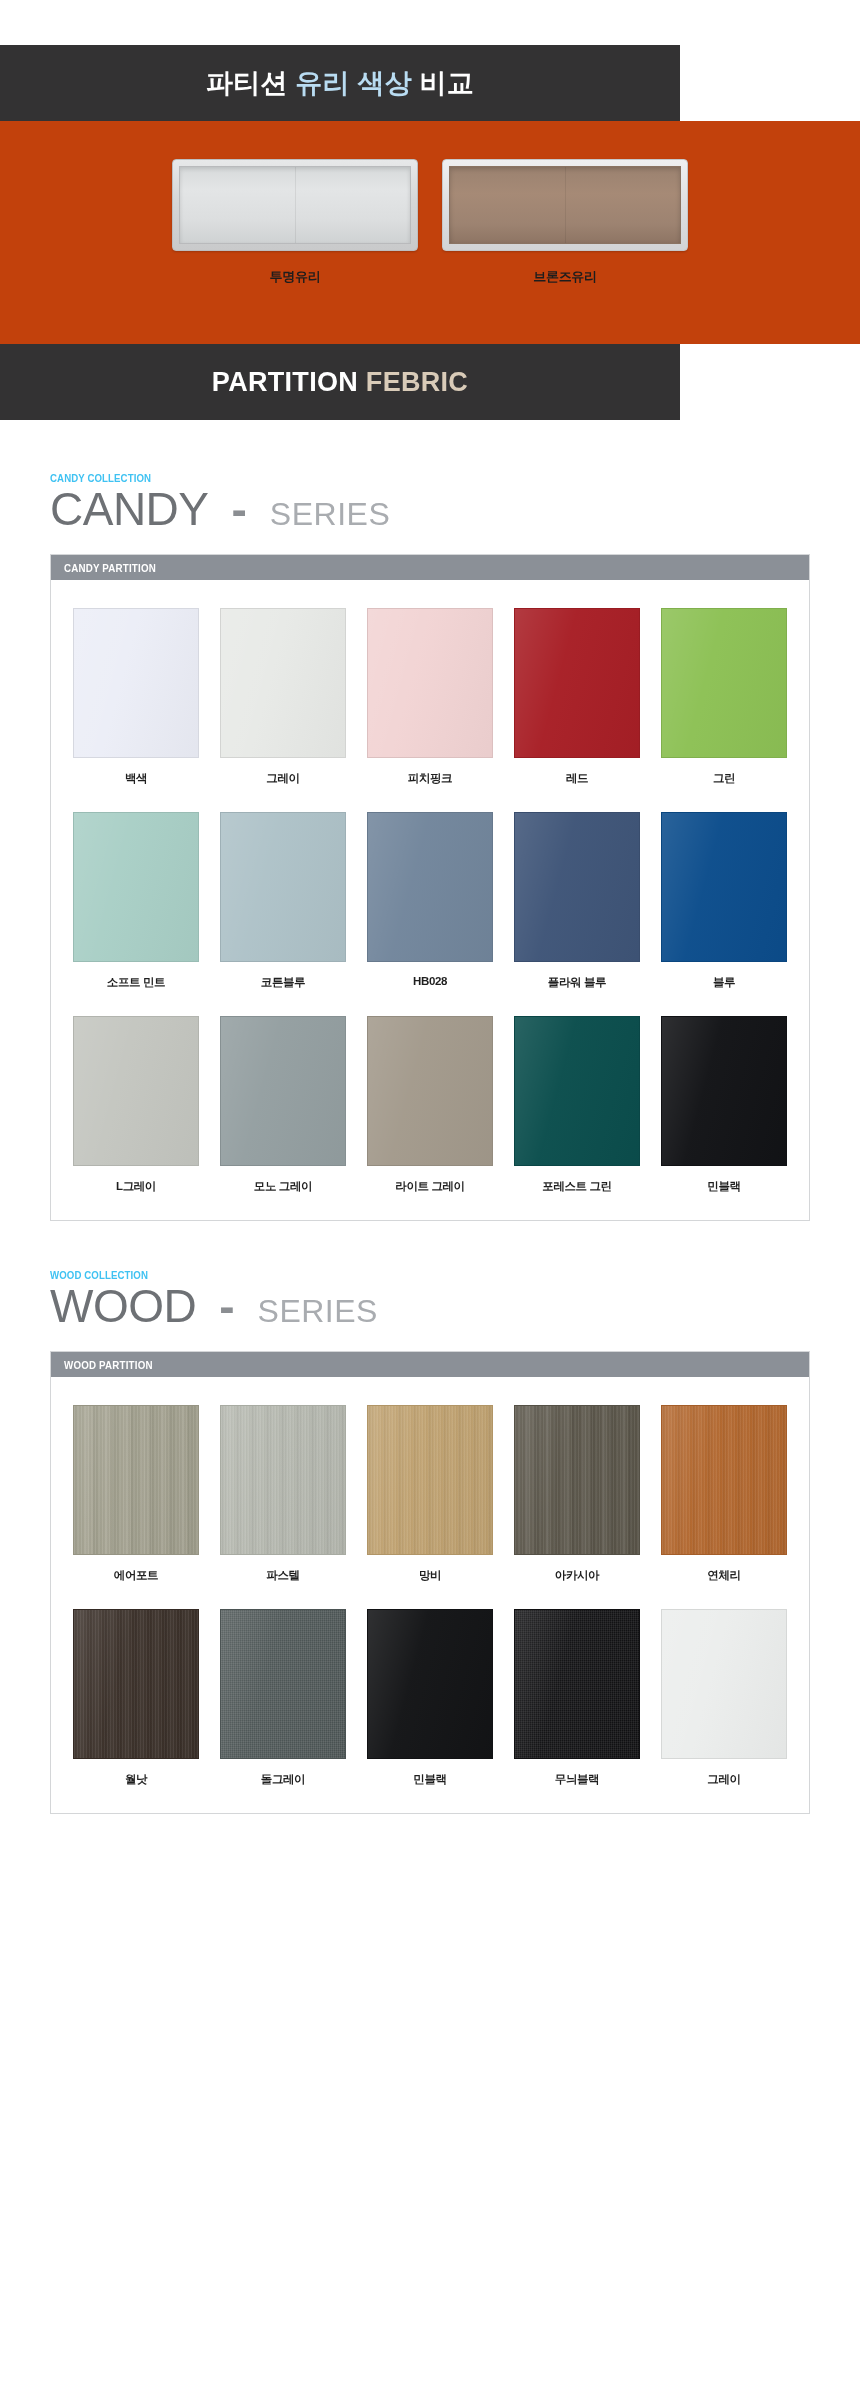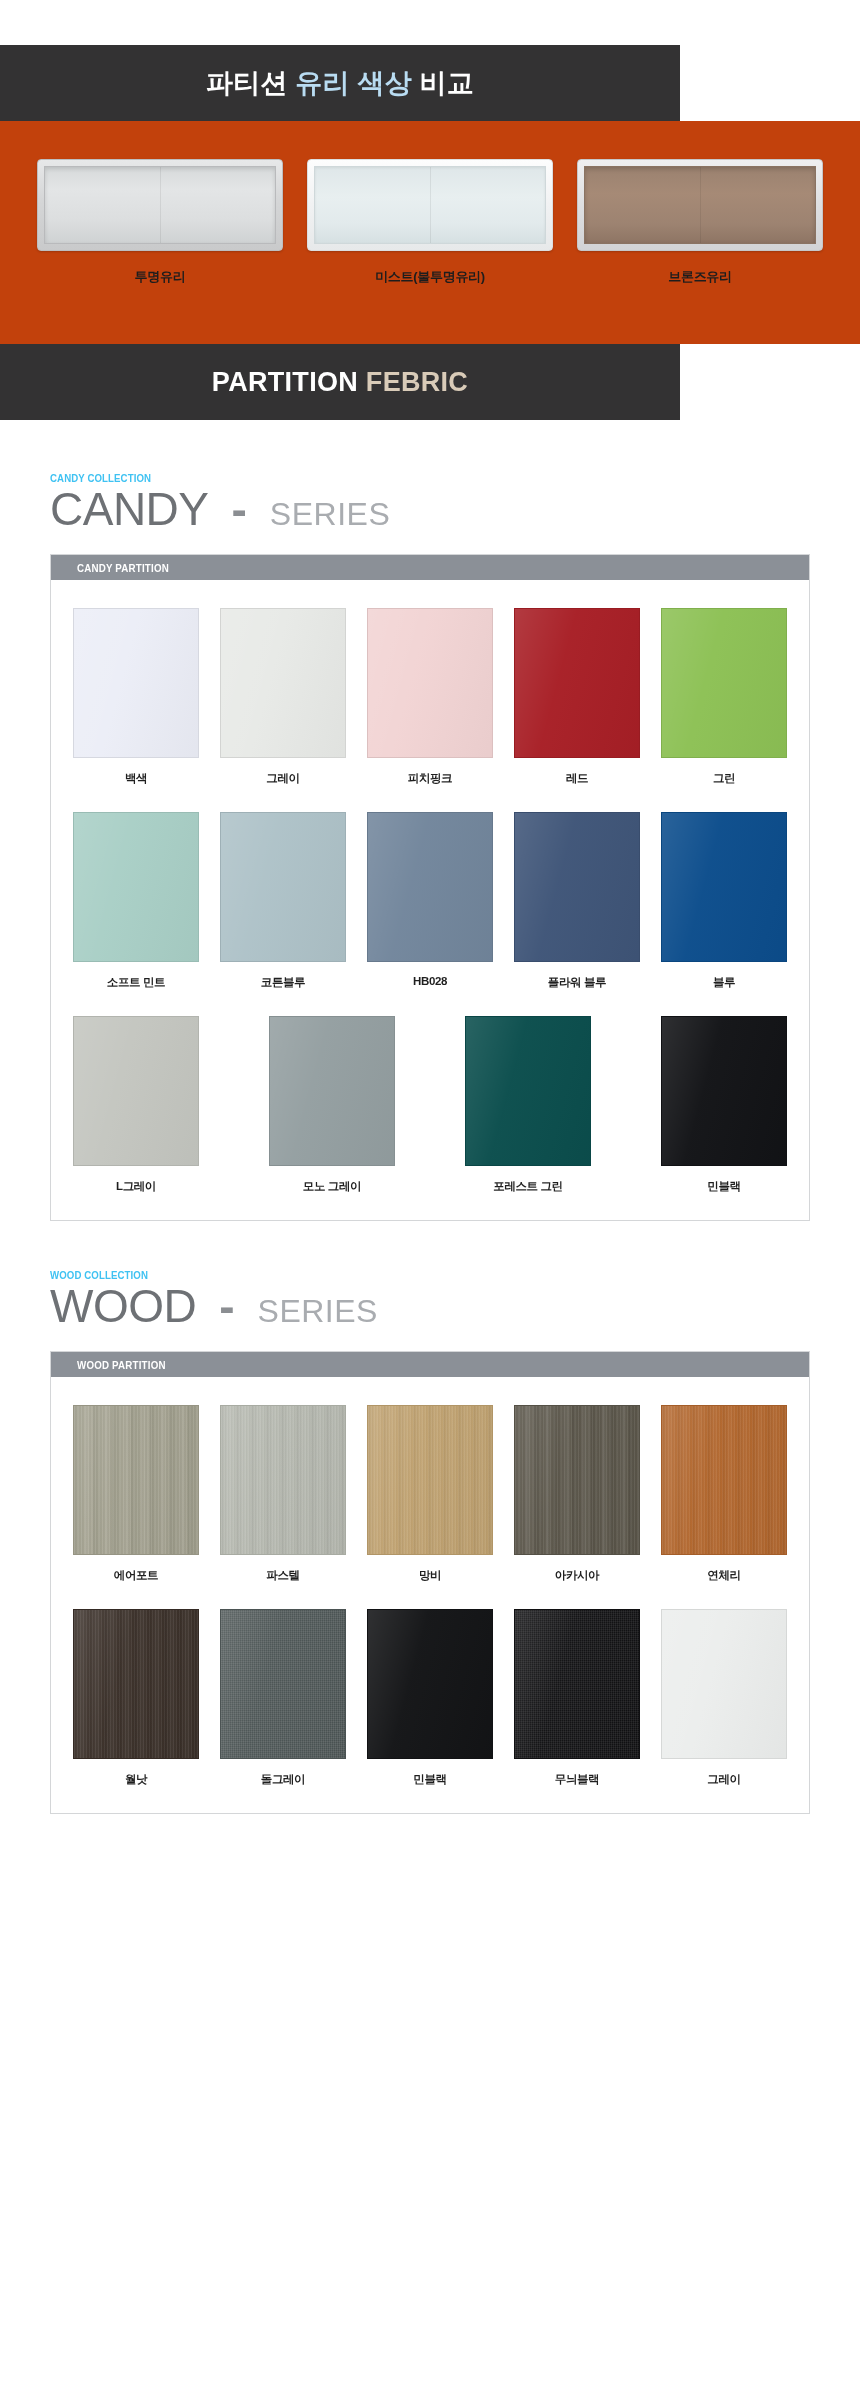--- a/index.html
+++ b/index.html
@@ -159,21 +159,21 @@
   
   .panel {
     border: 1px solid #d4d6d8;
     background: #ffffff;
   }
   .panel-bar {
     background: #8b9097;
     height: 25px;
     display: flex;
     align-items: center;
-    padding-left: 26px;
+    padding-left: 13px;
   }
   .panel-bar-text {
     color: #ffffff;
     font-size: 10.5px;
     font-weight: bold;
     letter-spacing: 0.2px;
     transform: scaleX(0.93);
     transform-origin: left center;
   }
   .panel-body {
@@ -260,26 +260,20 @@
   <div class="glass-section">
     <div class="glass-row">
 
       <div class="glass-cell">
         <div class="glass-frame frame-clear">
           <div class="glass-inner"></div>
         </div>
         <div class="glass-label">투명유리</div>
       </div>
 
-      <div class="glass-cell">
-        <div class="glass-frame frame-mist">
-          <div class="glass-inner"></div>
-        </div>
-        <div class="glass-label">미스트(불투명유리)</div>
-      </div>
 
       <div class="glass-cell">
         <div class="glass-frame frame-bronze">
           <div class="glass-inner"></div>
         </div>
         <div class="glass-label">브론즈유리</div>
       </div>
 
     </div>
   </div>
@@ -375,20 +369,26 @@
               </div>
             <div class="swatch-label">L그레이</div>
           </div>
           <div class="swatch-cell">
             <div class="swatch-chip" style="background-color: rgb(148, 159, 161);">
                 <div class="sheen"></div>
               </div>
             <div class="swatch-label">모노 그레이</div>
           </div>
           <div class="swatch-cell">
+            <div class="swatch-chip" style="background-color: rgb(163, 154, 140);">
+                <div class="sheen"></div>
+              </div>
+            <div class="swatch-label">라이트 그레이</div>
+          </div>
+          <div class="swatch-cell">
             <div class="swatch-chip" style="background-color: rgb(11, 78, 77);">
                 <div class="sheen"></div>
               </div>
             <div class="swatch-label">포레스트 그린</div>
           </div>
           <div class="swatch-cell">
             <div class="swatch-chip" style="background-color: rgb(18, 19, 22);">
                 <div class="sheen"></div>
               </div>
             <div class="swatch-label">민블랙</div>

